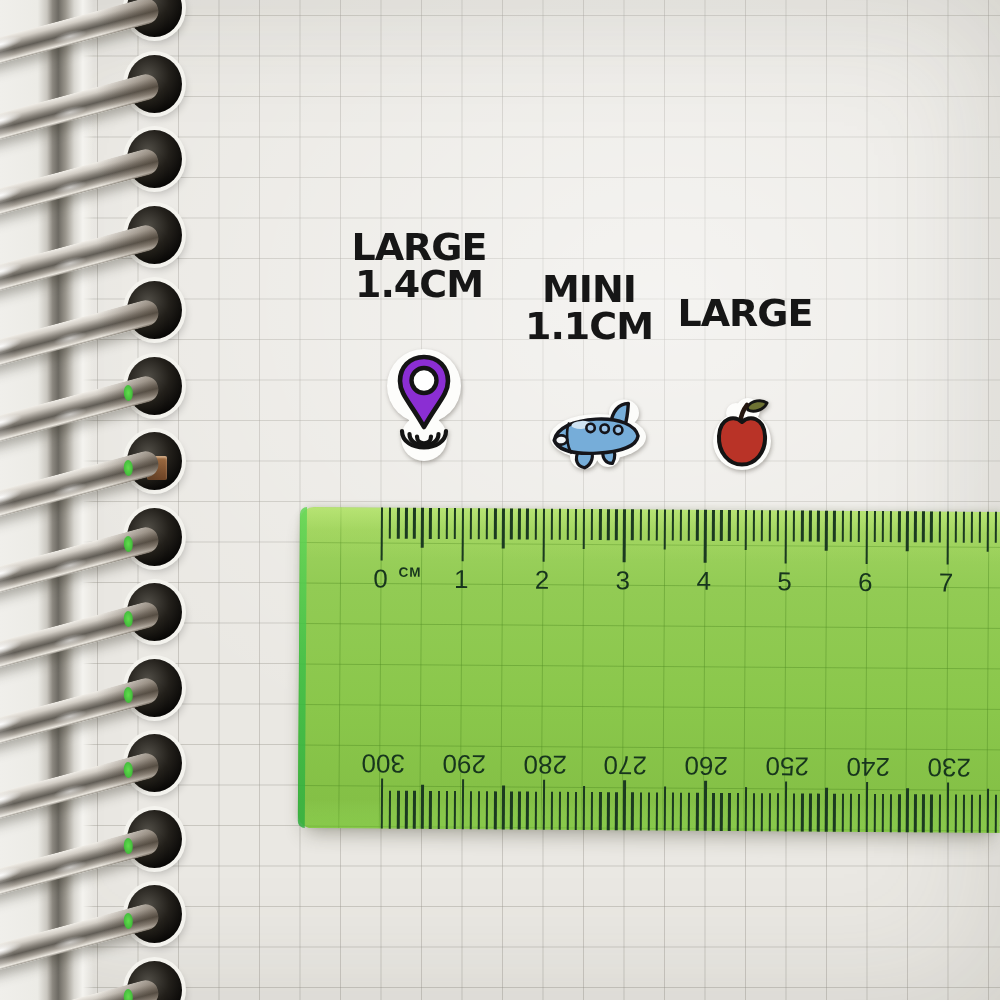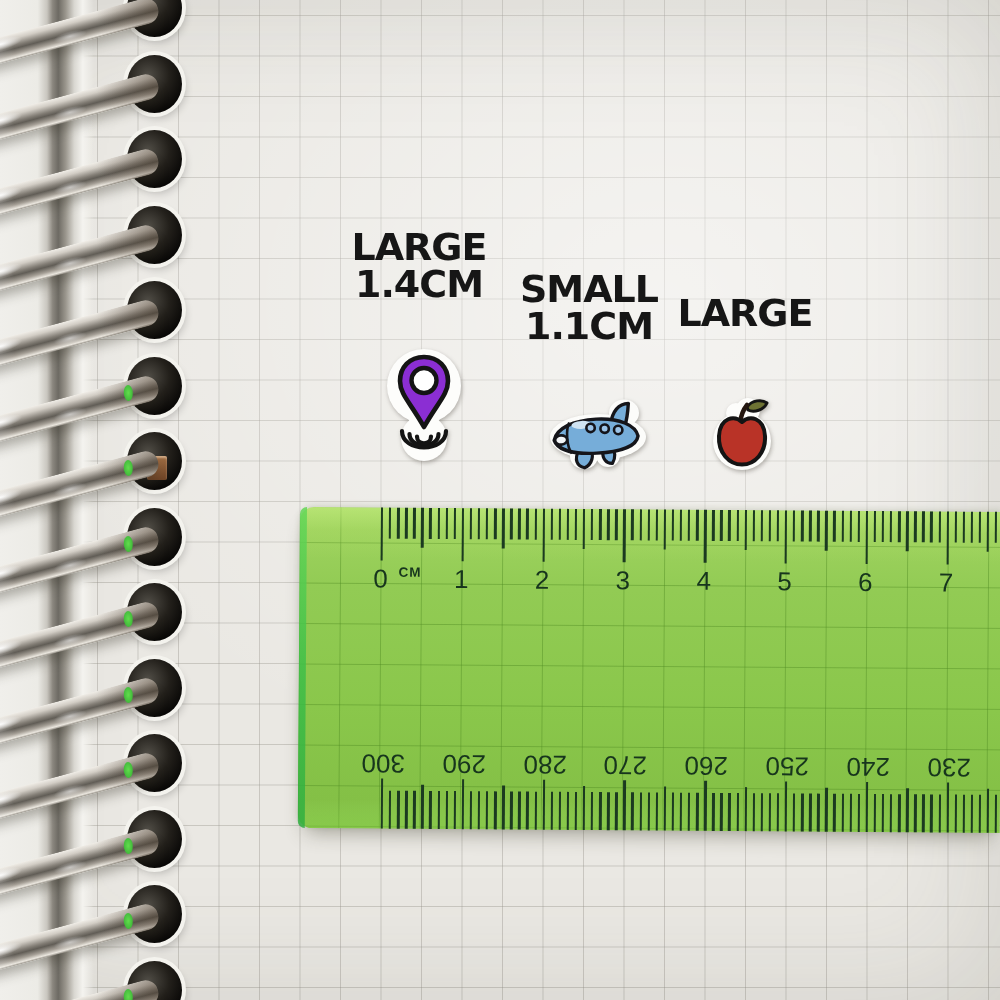--- a/index.html
+++ b/index.html
@@ -140,21 +140,21 @@
       <div class="spiral-ring" style="top: 976.5px;">
         <div class="ring-reflection"></div>
       </div>
     </div>
 
   <div class="size-label" style="left:419px;top:229px;">
     <div>LARGE</div>
     <div>1.4CM</div>
   </div>
   <div class="size-label" style="left:589px;top:271px;">
-    <div>SMALL</div>
+    <div>MINI</div>
     <div>1.1CM</div>
   </div>
   <div class="size-label" style="left:745px;top:295px;">
     <div>LARGE</div>
   </div>
 
   <svg class="sticker" style="left:383px;top:346px;" width="82" height="116" viewBox="0 0 82 116">
     <g fill="#fdfdfb">
       <circle cx="41" cy="40" r="37"></circle>
       <polygon points="16,55 66,55 41,103"></polygon>

